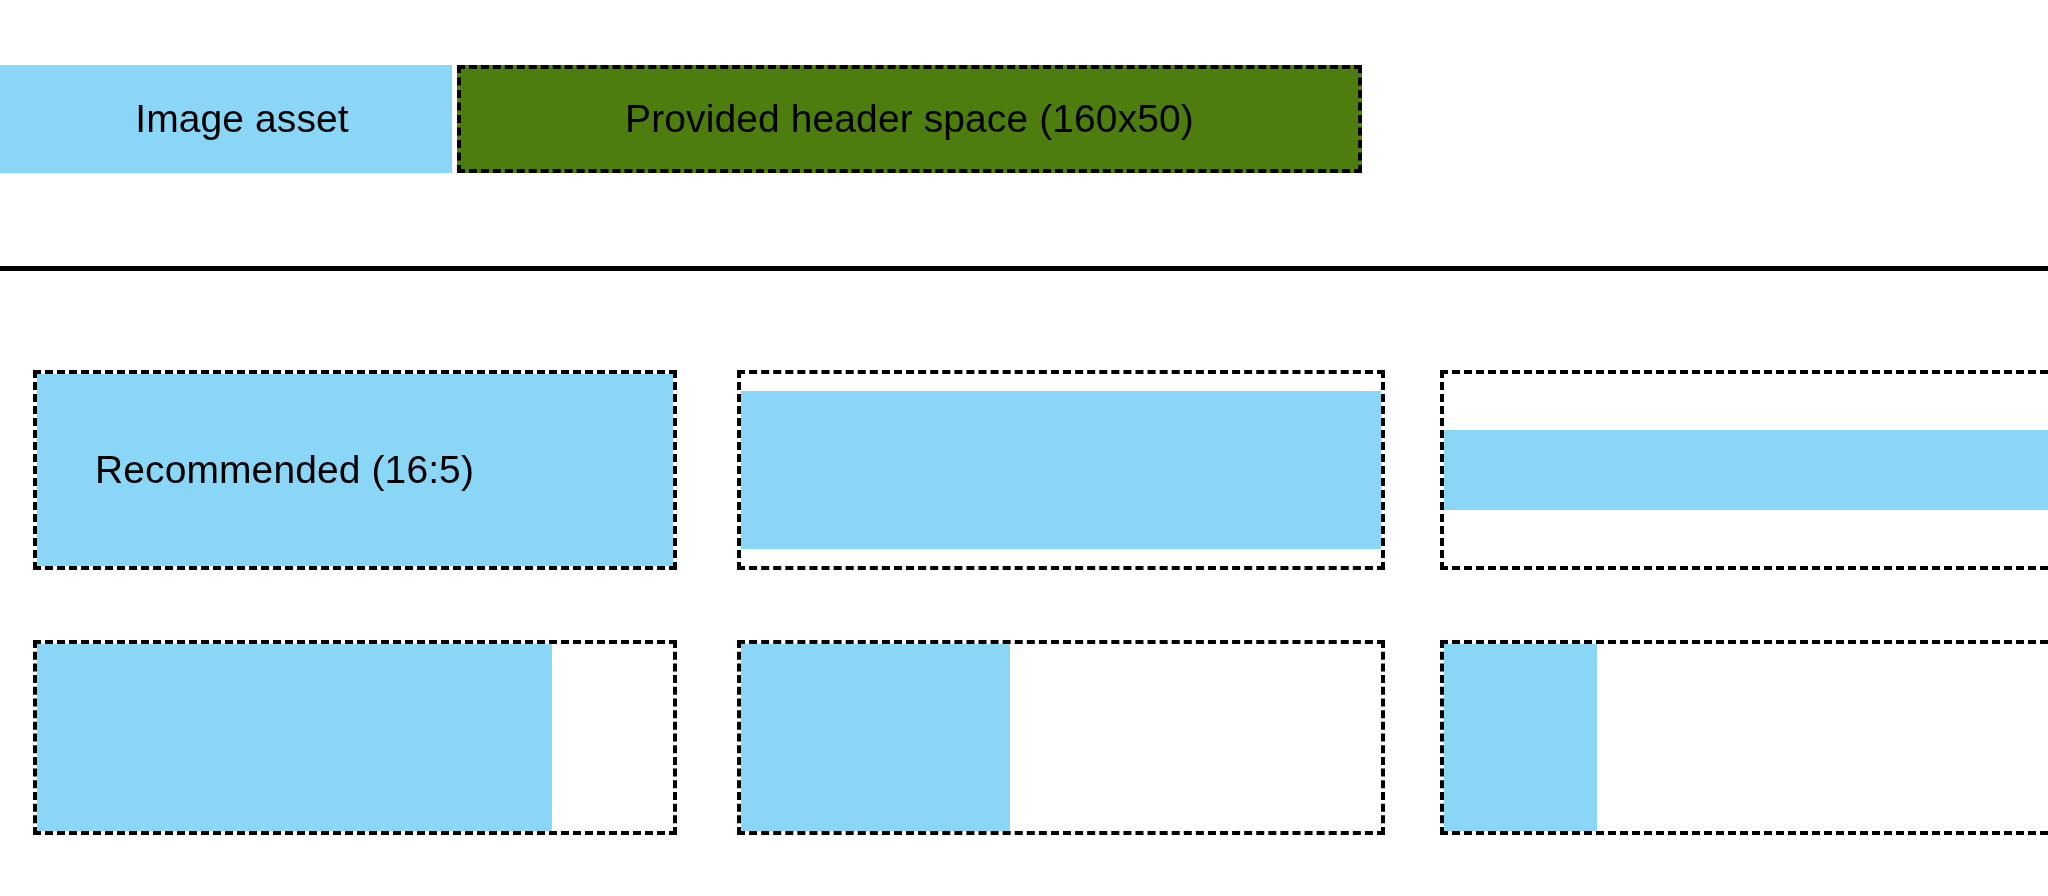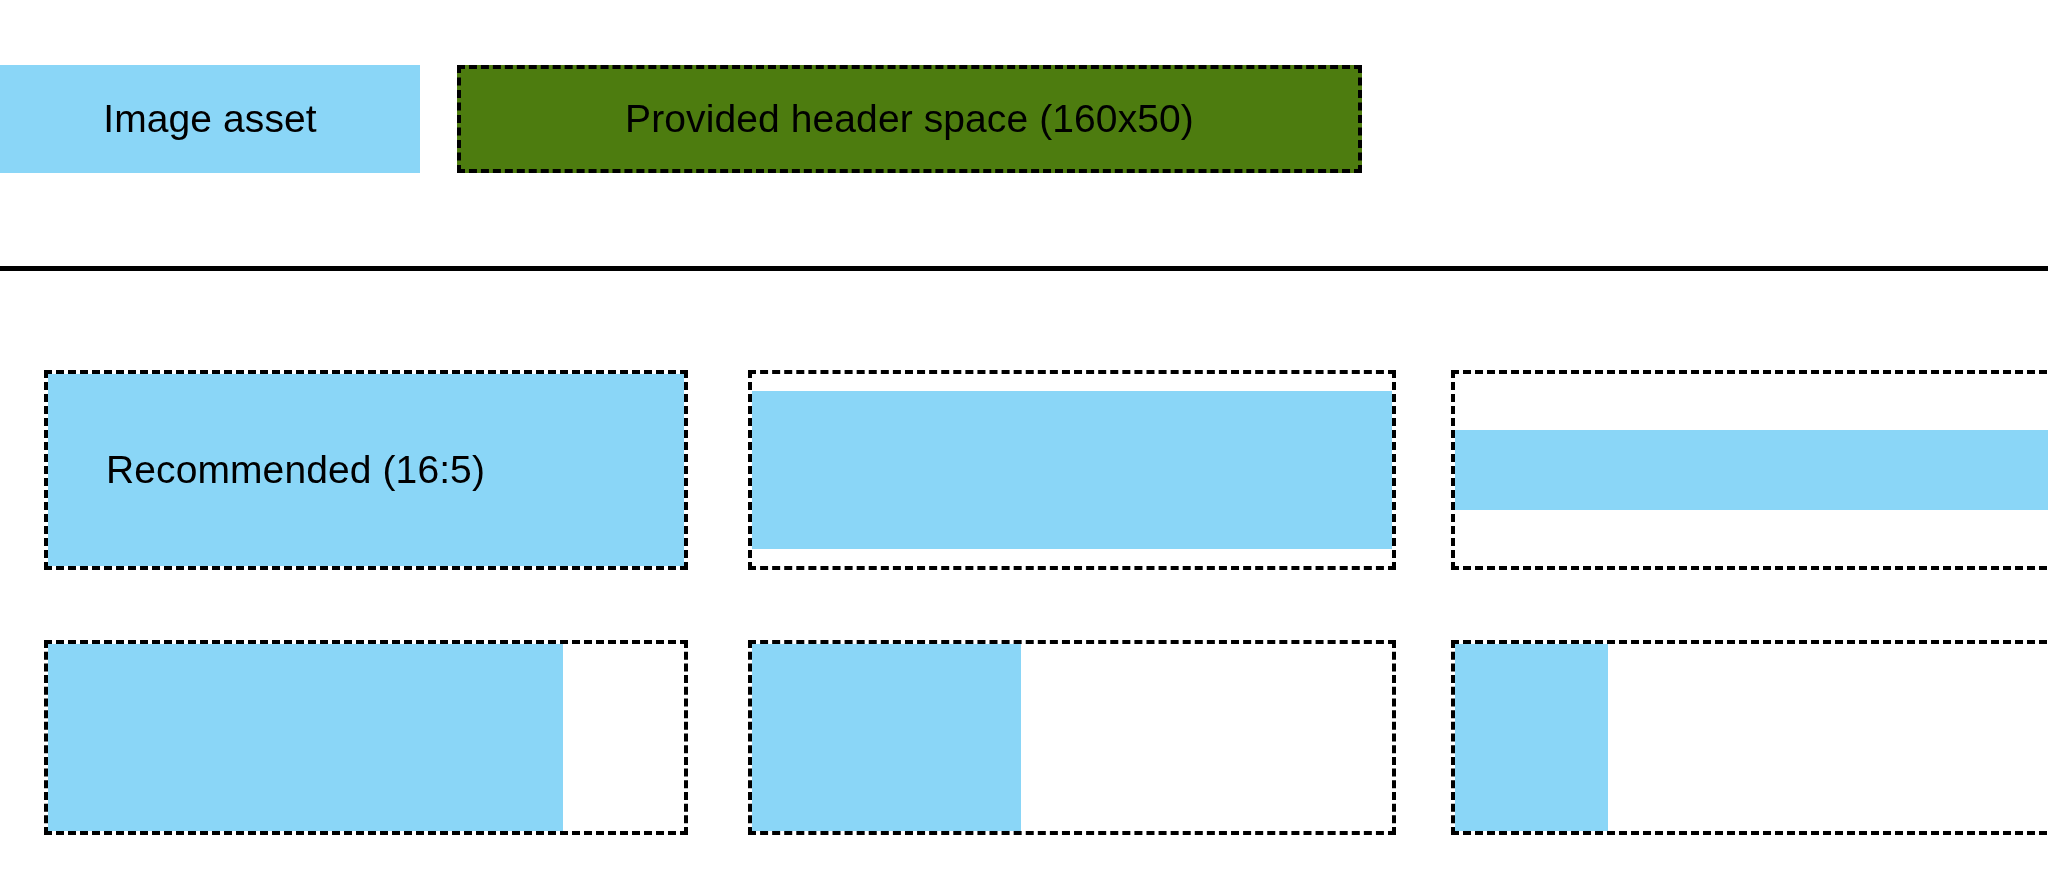--- a/index.html
+++ b/index.html
@@ -35,20 +35,21 @@
   .header-swatch {
     position: absolute;
     left: 0;
     top: 0;
     width: 420px;
     height: 108px;
     background: #8AD6F7;
     display: flex;
     align-items: center;
     justify-content: center;
+    padding-left: 32px;
   }
 
   .header-swatch-label {
     font-size: 39px;
     letter-spacing: 0.1px;
     color: #000000;
     white-space: nowrap;
   }
 
   .header-space-box {
@@ -78,21 +79,21 @@
     left: 0;
     top: 266px;
     width: 2048px;
     height: 5px;
     background: #000000;
   }
 
   
   .grid {
     position: absolute;
-    left: 16px;
+    left: 5px;
     top: 370px;
     width: 1752px;
     padding-left: 32px;
   }
 
   .grid-row {
     position: relative;
     width: 2048px;
   }
 

